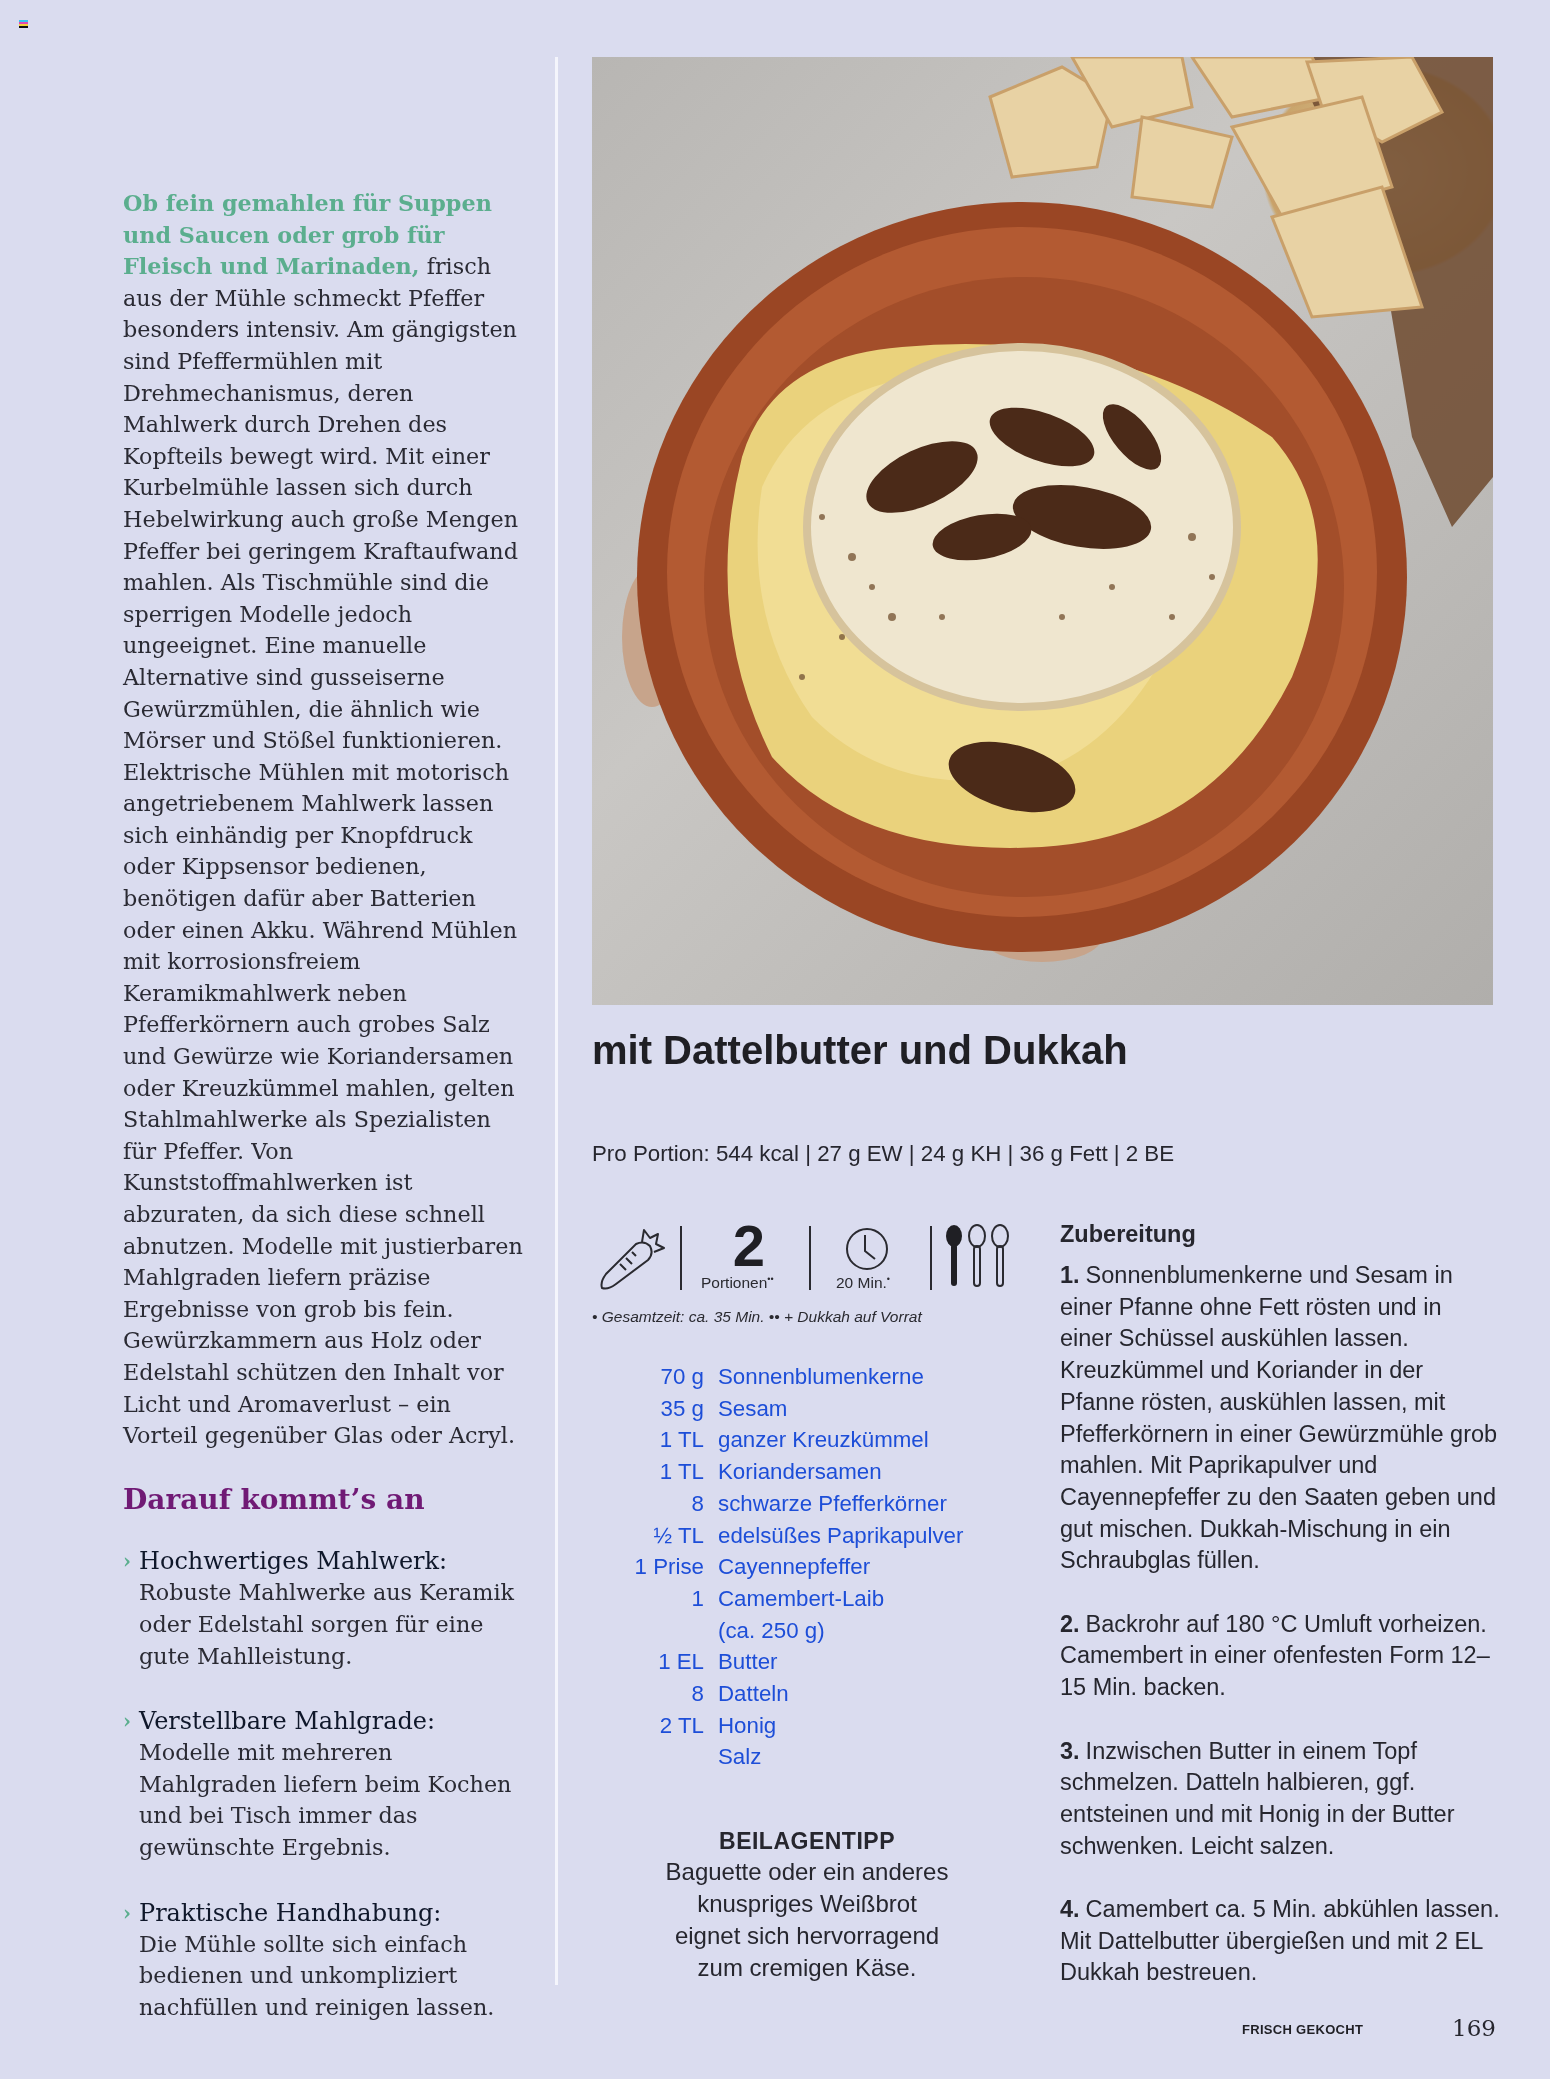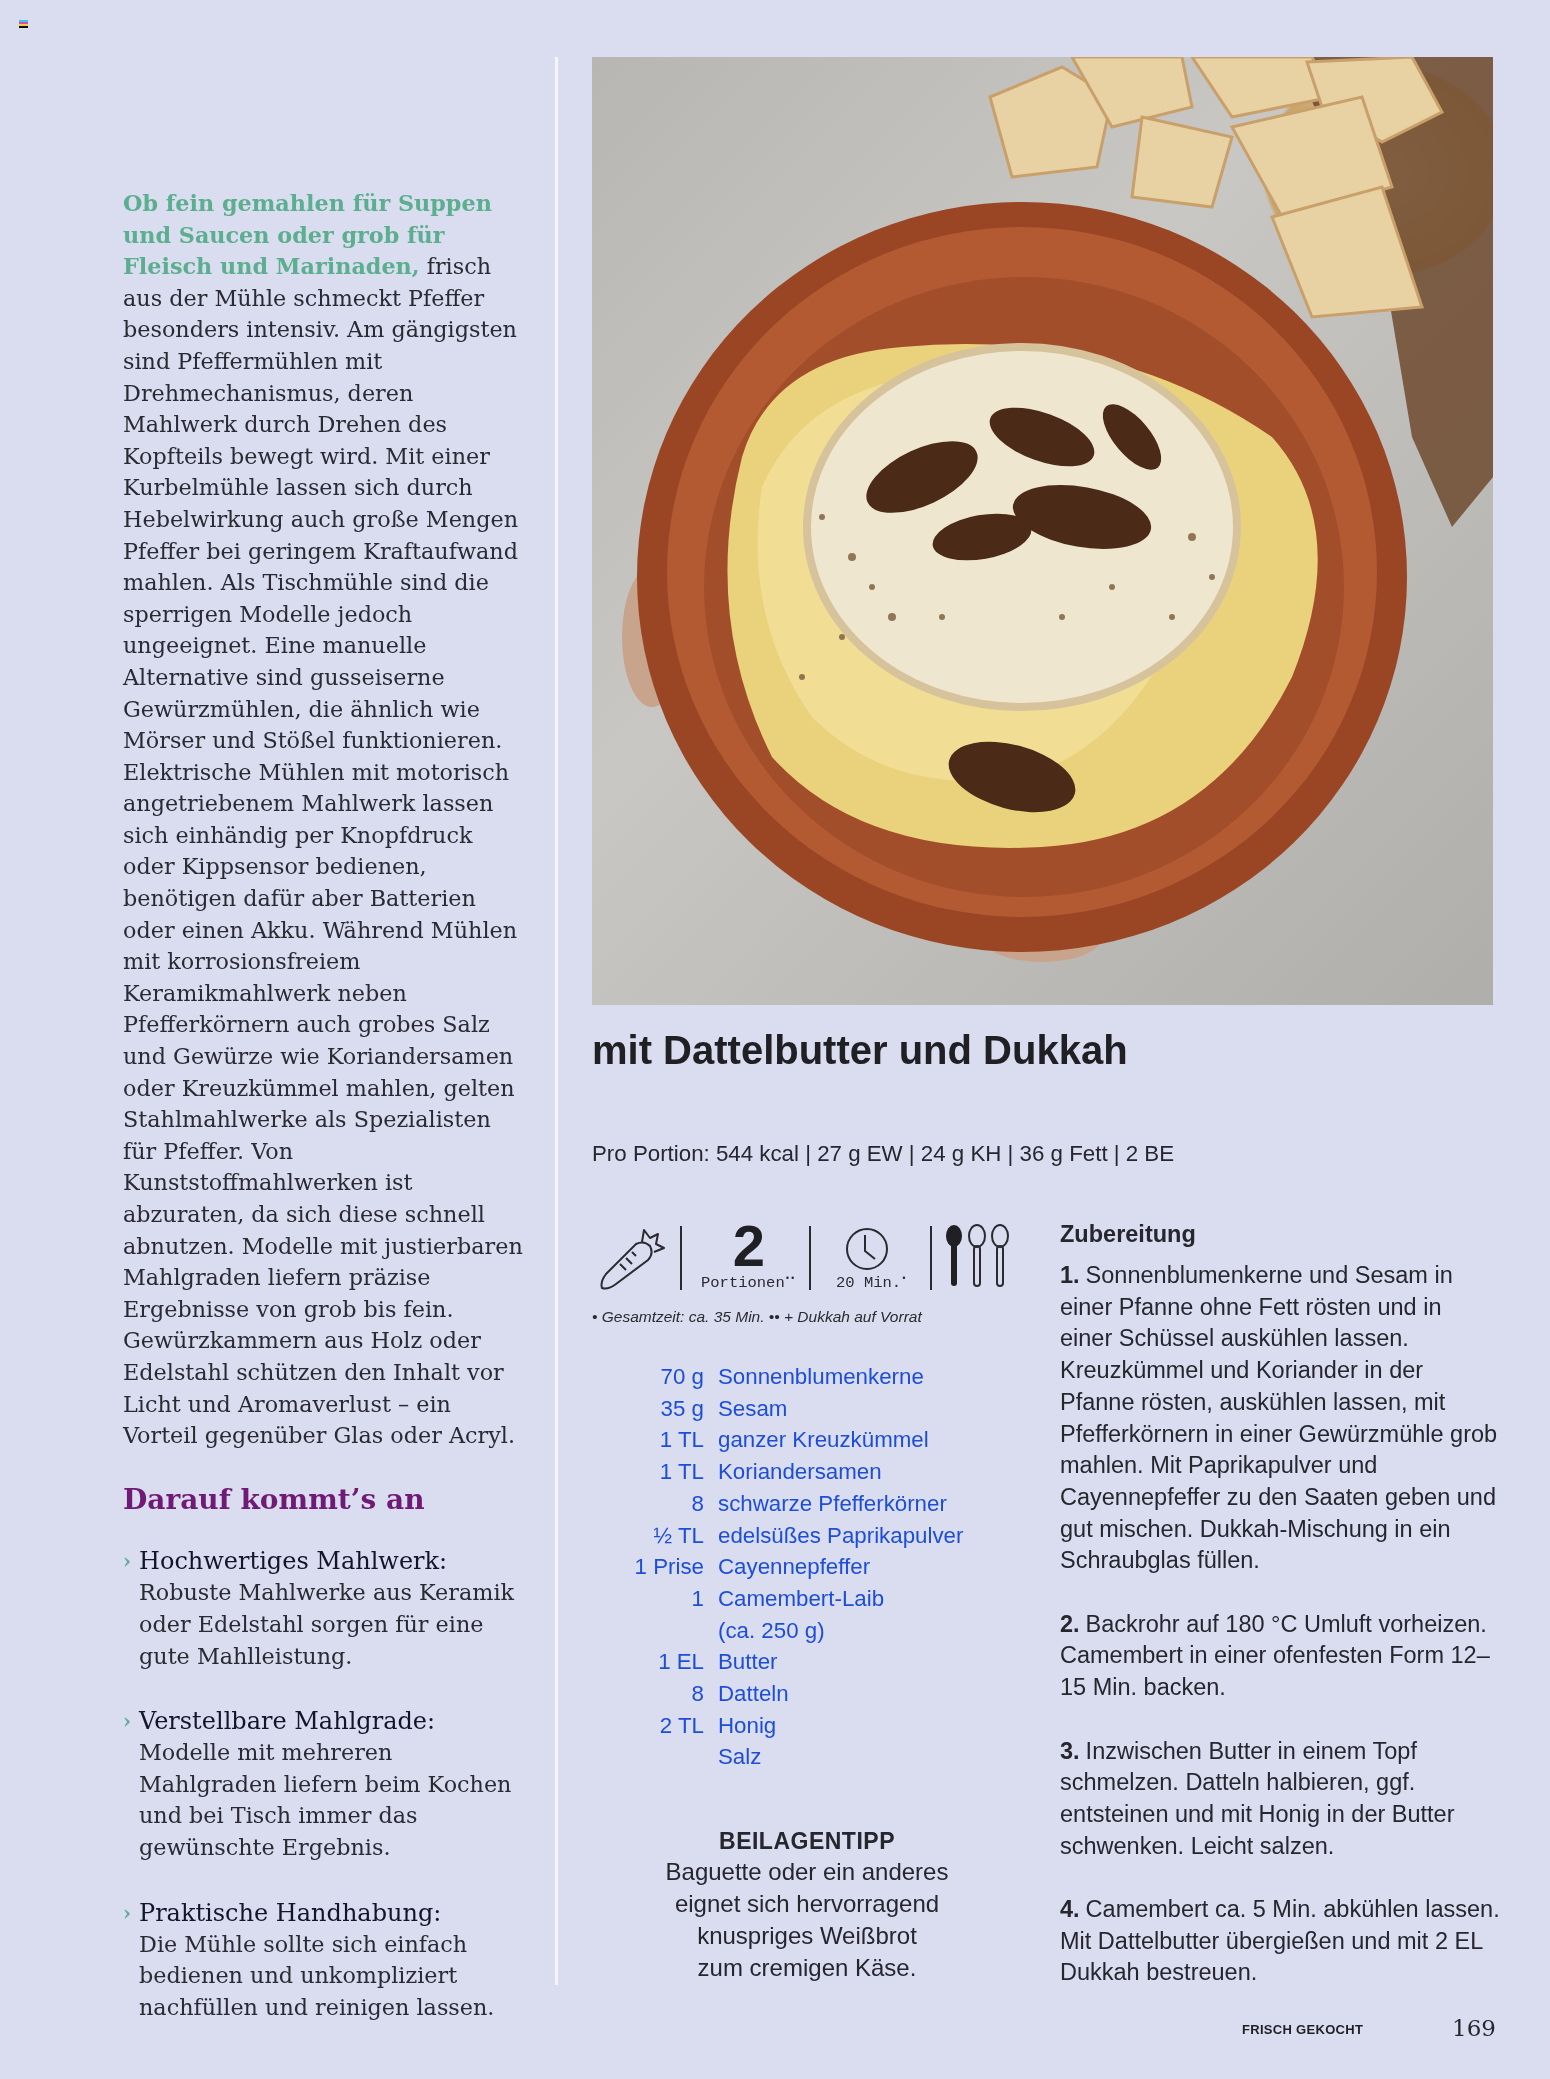--- a/index.html
+++ b/index.html
@@ -41,21 +41,21 @@
   .recipe-title { position:absolute; left:592px; top:1027px; width:900px;
     font-family:"Liberation Sans", sans-serif; font-weight:bold; font-size:40px; line-height:47px; color:#1f1f24; margin:0; }
   .recipe-title span { display:block; }
   .nutrition { position:absolute; left:592px; top:1141px; font-family:"Liberation Sans", sans-serif; font-size:22.3px; color:#26262e; }
 
   
   .info-row { position:absolute; left:596px; top:1222px; height:70px; width:420px; }
   .info-row > * { position:absolute; }
   .vbar { width:2px; background:#2a2a30; height:64px; top:4px; }
   .portions-num { left:128px; top:-6px; width:50px; text-align:center; font-family:"Liberation Sans", sans-serif; font-weight:bold; font-size:58px; line-height:60px; color:#1f1f24; }
-  .small-lbl { font-family:Liberation Mono, monospace; font-size:15.5px; color:#2a2a30; }
+  .small-lbl { font-family:Liberation Sans, sans-serif; font-size:15.5px; color:#2a2a30; }
   .footnote { position:absolute; left:592px; top:1308px; font-family:"Liberation Sans", sans-serif; font-style:italic; font-size:15.5px; color:#2a2a30; }
 
   
   .ingredients { position:absolute; left:592px; top:1361px; width:460px; font-family:"Liberation Sans", sans-serif; font-size:22.3px; line-height:31.7px; color:#1d4ed8; }
   .ing-row { display:flex; }
   .ing-qty { width:126px; text-align:right; padding-right:14px; box-sizing:border-box; }
   .ing-name { flex:1; }
 
   
   .side-tip { position:absolute; left:592px; top:1826px; width:430px; text-align:center; font-family:"Liberation Sans", sans-serif; color:#26262e; }
@@ -252,22 +252,22 @@
   <div class="ing-row">
       <span class="ing-qty"></span>
       <span class="ing-name">Salz</span>
     </div>
 </div>
 
 <div class="side-tip">
   <div class="side-tip-title">BEILAGENTIPP</div>
   <div class="side-tip-body">
     <div>Baguette oder ein anderes</div>
+    <div>knuspriges Weißbrot</div>
     <div>eignet sich hervorragend</div>
-    <div>knuspriges Weißbrot</div>
     <div>zum cremigen Käse.</div>
   </div>
 </div>
 
 <div class="prep">
   <div class="prep-heading">Zubereitung</div>
   <p class="prep-step"><span class="step-num">1.</span><span>Sonnenblumenkerne und Sesam in einer Pfanne ohne Fett rösten und in einer Schüssel auskühlen lassen. Kreuzkümmel und Koriander in der Pfanne rösten, auskühlen lassen, mit Pfefferkörnern in einer Gewürzmühle grob mahlen. Mit Paprikapulver und Cayennepfeffer zu den Saaten geben und gut mischen. Dukkah-Mischung in ein Schraubglas füllen.</span></p>
   <p class="prep-step"><span class="step-num">2.</span><span>Backrohr auf 180 °C Umluft vorheizen. Camembert in einer ofenfesten Form 12–15 Min. backen.</span></p>
   <p class="prep-step"><span class="step-num">3.</span><span>Inzwischen Butter in einem Topf schmelzen. Datteln halbieren, ggf. entsteinen und mit Honig in der Butter schwenken. Leicht salzen.</span></p>
   <p class="prep-step"><span class="step-num">4.</span><span>Camembert ca. 5 Min. abkühlen lassen. Mit Dattelbutter übergießen und mit 2 EL Dukkah bestreuen.</span></p>

